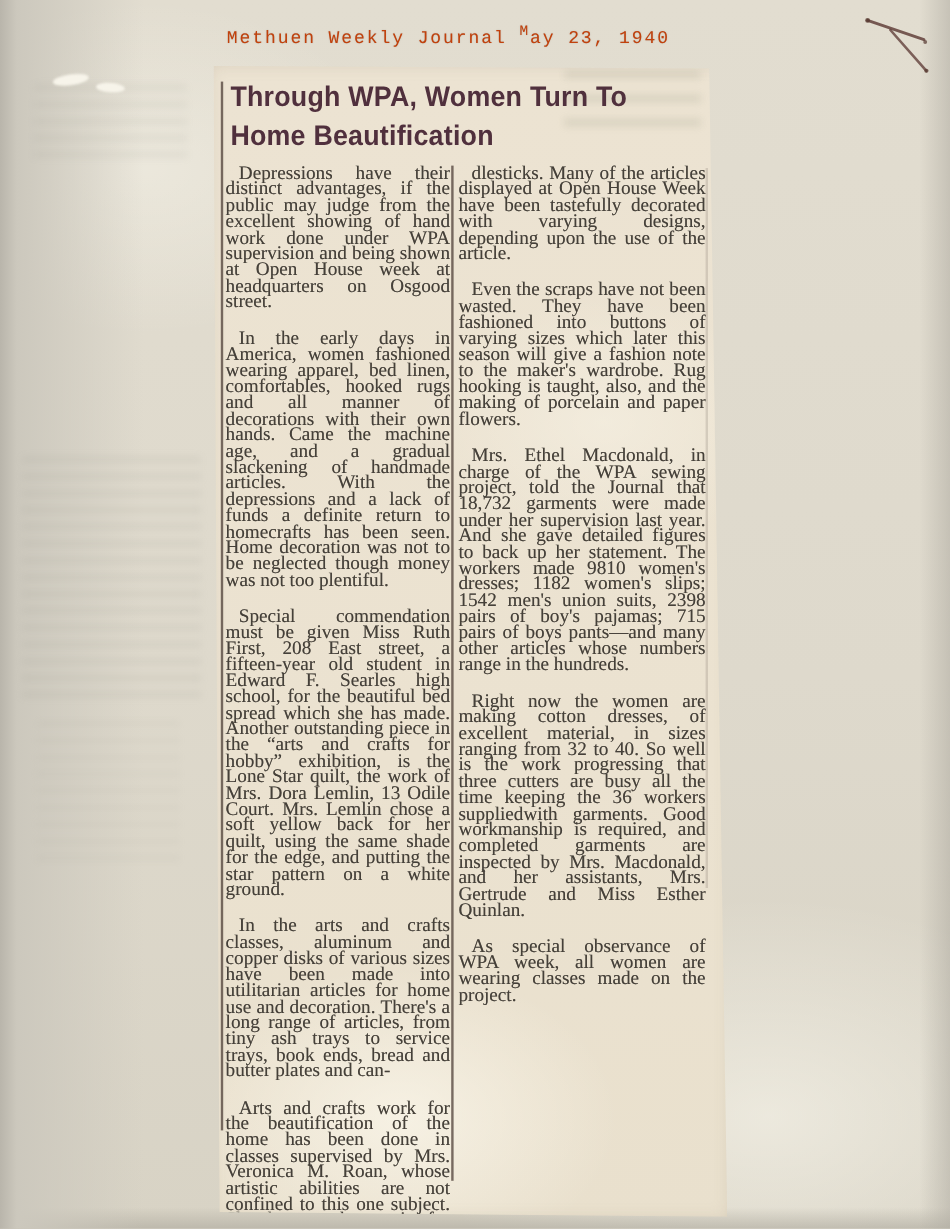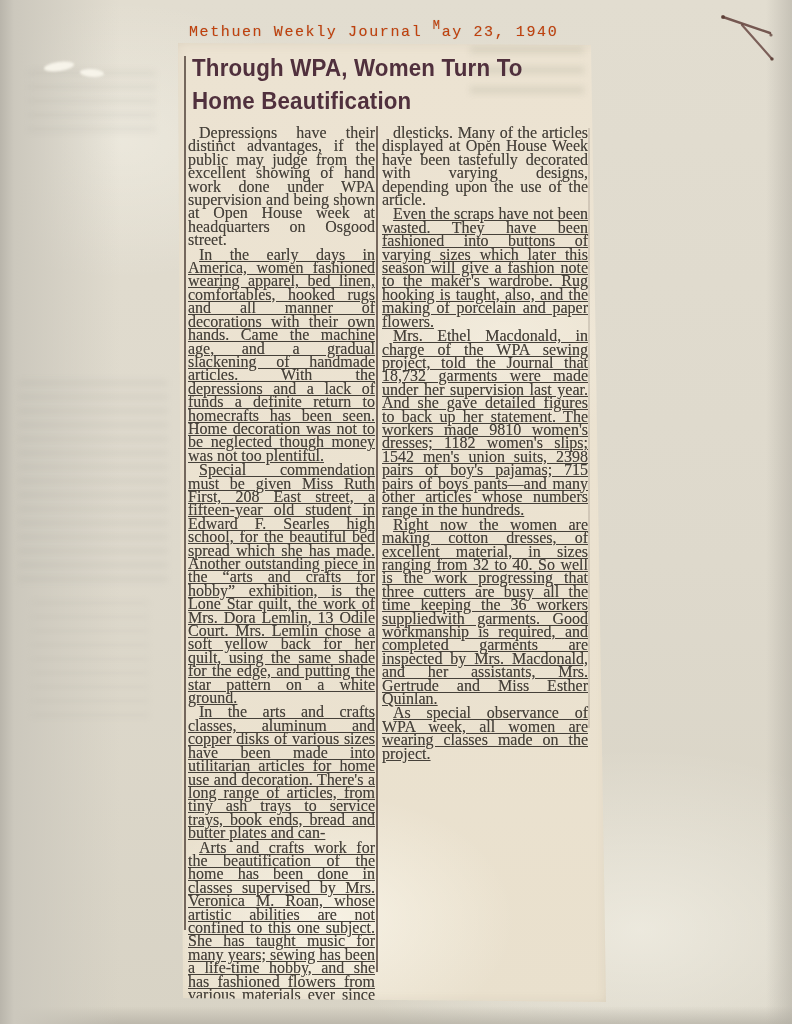--- a/index.html
+++ b/index.html
@@ -61,21 +61,21 @@
     white-space: nowrap;
     text-shadow: 0 0 1px rgba(103,95,88,0.4);
   }
   .typed-caption .raised { vertical-align: 7px; font-size: 12px; }
 
   
   .pen-mark { position: absolute; left: 708px; top: 8px; width: 80px; height: 62px; }
 
   
   .clipping {
-    position: absolute; left: 173px; top: 40px; width: 437px; height: 966px;
+    position: absolute; left: 173px; top: 52px; width: 437px; height: 966px;
     clip-path: polygon(5px 3px, 418px 5px, 433px 962px, 10px 958px);
     background:
       radial-gradient(ellipse 260px 180px at 160px 880px, rgba(255,252,242,0.6), rgba(255,252,242,0) 70%),
       radial-gradient(ellipse 220px 150px at 330px 300px, rgba(255,252,242,0.35), rgba(255,252,242,0) 70%),
       linear-gradient(180deg, #ece3d2 0%, #ebe2d0 60%, #e9e0cd 100%);
     box-shadow: inset 0 0 14px rgba(146,132,110,0.28);
   }
 
   .headline {
     position: absolute; left: 19px; top: 12px; width: 400px;
@@ -97,21 +97,21 @@
 
   .col {
     position: absolute; top: 86px;
     font-size: 16px;
     line-height: 13.4px;
     text-align: justify;
     color: #454039;
     text-shadow: 0 0 0.4px rgba(69,64,57,0.5);
   }
   .col p { text-indent: 11px; }
-  .col p + p { margin-top: 1px; text-decoration: underline; }
+  .col p + p { margin-top: 17px; }
   .col-left  { left: 15px;  width: 187px; }
   .col-right { left: 209px; width: 206px; }
 </style>
 </head>
 <body>
 
 <div class="page-shading"></div>
 
 <div class="ghost ghost-left-top"></div>
 <div class="ghost ghost-left-mid"></div>

